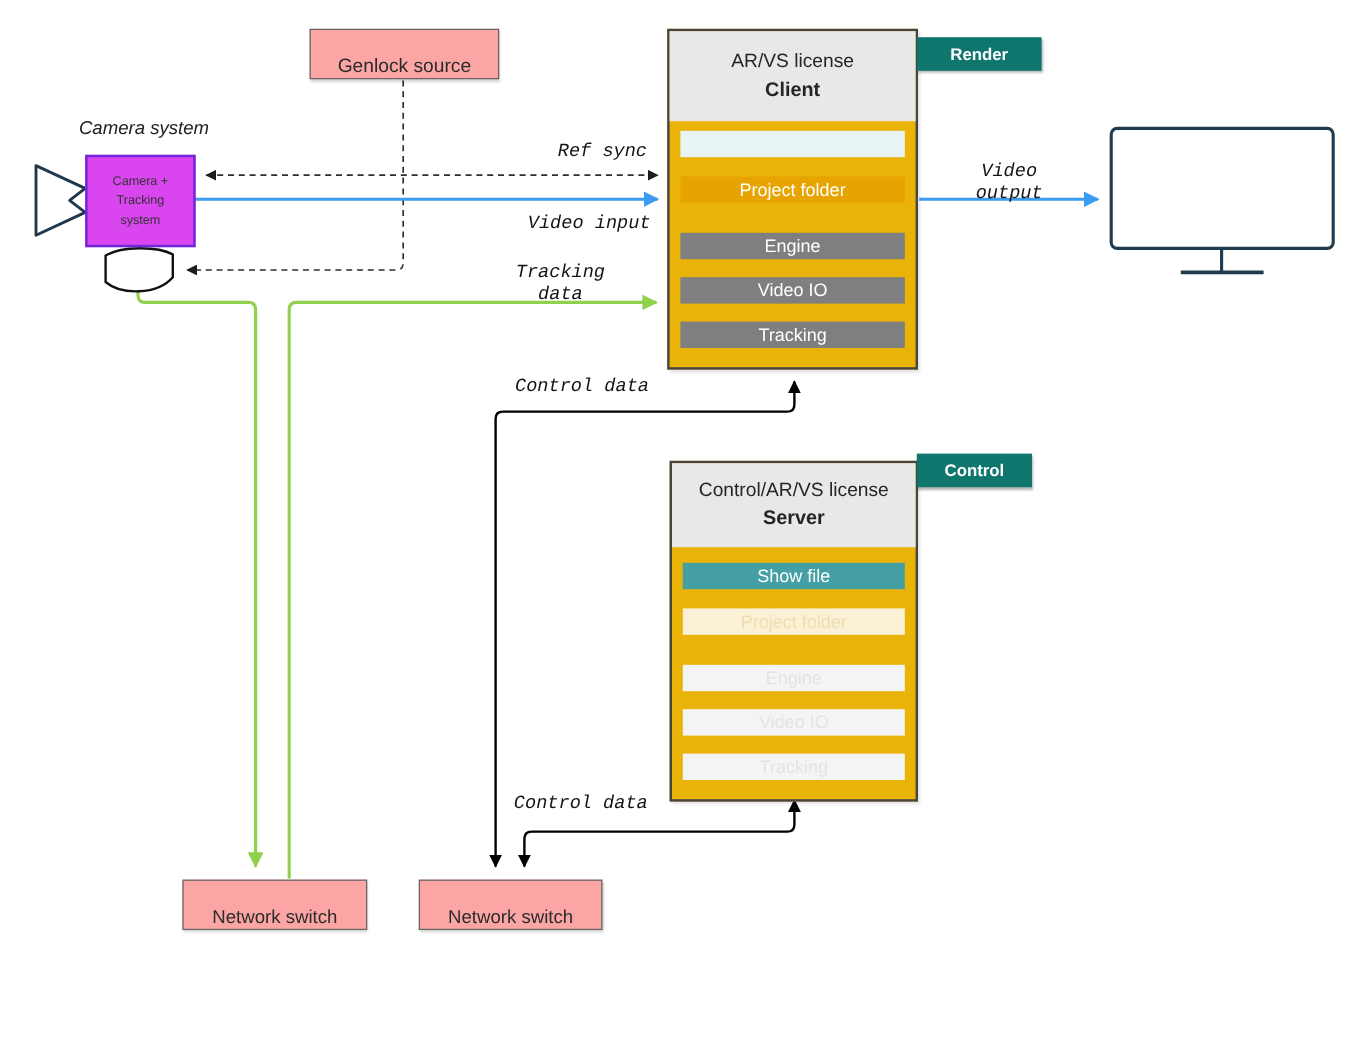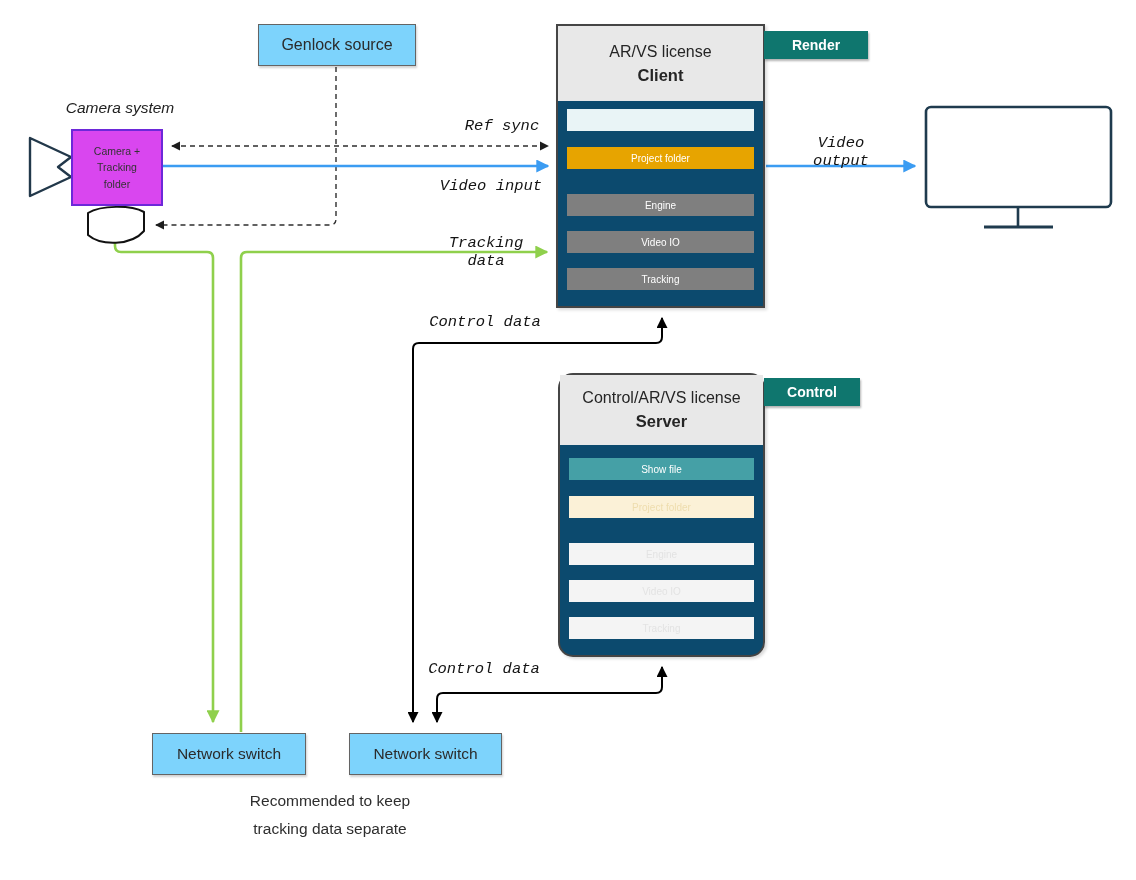--- a/index.html
+++ b/index.html
@@ -8,42 +8,43 @@
     font-family:"Liberation Sans",sans-serif;overflow:hidden;
   }
   .layer{position:absolute;left:0;top:0;pointer-events:none;}
   .abs{position:absolute;box-sizing:border-box;}
   .center{display:flex;align-items:center;justify-content:center;text-align:center;}
 
   .plain-label{font-size:15.5px;color:#222222;}
   .arrow-label{font-style:italic;font-size:15.5px;color:#141414;text-align:center;font-family:Liberation Mono, monospace;}
 
   .small-box{
-    background:#7dd3fc;border:1.6px solid #646464;color:#2b2b2b;font-size:16px;
+    background:#fca5a5;border:1.6px solid #646464;color:#2b2b2b;font-size:16px;
     box-shadow:1px 2px 2px rgba(0,0,0,0.18);
+    align-items:flex-end;
   }
   .camera-body{
     background:#d946ef;border:2px solid #6d28d9;color:#333333;
     font-size:10.5px;line-height:1.55;text-align:center;
   }
 
   .big-box{
-    background:#0c4a6e;border:2px solid #454545;
+    background:#eab308;border:2px solid #454545;
     box-shadow:2px 2px 3px rgba(0,0,0,0.15);
   }
   .box-header{
     position:absolute;left:0;top:0;right:0;background:#e8e8e8;
     display:flex;flex-direction:column;align-items:center;justify-content:center;
     color:#252525;font-size:16px;gap:5px;
   }
   .box-header .role{font-weight:bold;font-size:16.5px;}
   .slot{
     position:absolute;left:9px;right:9px;height:22px;
     display:flex;align-items:center;justify-content:center;
-    font-size:10px;
+    font-size:15px;
   }
   .slot-empty{background:#e9f4f6;}
   .slot-orange{background:#e7a400;color:#ffffff;}
   .slot-gray{background:#7f7f7f;color:#ffffff;}
   .slot-teal{background:#45a0a6;color:#ffffff;}
   .slot-cream{background:#fbf1d7;color:#eeddae;}
   .slot-faded{background:#f4f4f4;color:#e3e3e3;}
   .s1{top:83px;}.s2{top:121px;}.s3{top:168px;}.s4{top:205px;}.s5{top:242px;}
 
   .tag{
@@ -101,21 +102,21 @@
       <path d="M 984 227 L 1053 227" stroke="#1f3b4e" stroke-width="3" fill="none"></path>
     </g>
   </svg>
 
   <div class="abs plain-label center" style="left:30px;top:98px;width:180px;height:20px;font-style:italic;">Camera system</div>
 
   <div class="abs camera-body center" style="left:71px;top:129px;width:92px;height:77px;">
     <div>
       <div>Camera +</div>
       <div>Tracking</div>
-      <div>folder</div>
+      <div>system</div>
     </div>
   </div>
 
   <div class="abs small-box center" style="left:258px;top:24px;width:158px;height:42px;">
     <span>Genlock source</span>
   </div>
 
   <div class="abs big-box" style="left:556px;top:24px;width:209px;height:284px;">
     <div class="box-header" style="height:75px;">
       <div>AR/VS license</div>
@@ -123,46 +124,42 @@
     </div>
     <div class="slot slot-empty s1"></div>
     <div class="slot slot-orange s2">Project folder</div>
     <div class="slot slot-gray s3">Engine</div>
     <div class="slot slot-gray s4">Video IO</div>
     <div class="slot slot-gray s5">Tracking</div>
   </div>
 
   <div class="abs tag center" style="left:764px;top:31px;width:104px;height:28px;">Render</div>
 
-  <div class="abs big-box" style="left:558px;top:373px;width:207px;height:284px;border-radius:15px;">
+  <div class="abs big-box" style="left:558px;top:384px;width:207px;height:284px;">
     <div class="box-header" style="height:70px;">
       <div>Control/AR/VS license</div>
       <div class="role">Server</div>
     </div>
     <div class="slot slot-teal s1">Show file</div>
     <div class="slot slot-cream s2">Project folder</div>
     <div class="slot slot-faded s3">Engine</div>
     <div class="slot slot-faded s4">Video IO</div>
     <div class="slot slot-faded s5">Tracking</div>
   </div>
 
   <div class="abs tag center" style="left:764px;top:378px;width:96px;height:28px;">Control</div>
 
   <div class="abs small-box center" style="left:152px;top:733px;width:154px;height:42px;font-size:15.5px;">
     <span>Network switch</span>
   </div>
   <div class="abs small-box center" style="left:349px;top:733px;width:153px;height:42px;font-size:15.5px;">
     <span>Network switch</span>
   </div>
 
-  <div class="abs caption" style="left:207px;top:787px;width:246px;">
-    <div>Recommended to keep</div>
-    <div>tracking data separate</div>
-  </div>
 
   <div class="abs arrow-label" style="left:442px;top:117px;width:120px;">Ref sync</div>
   <div class="abs arrow-label" style="left:431px;top:177px;width:120px;">Video input</div>
-  <div class="abs arrow-label" style="left:426px;top:218px;width:120px;margin-top:16px;">Tracking data</div>
+  <div class="abs arrow-label" style="left:407px;top:218px;width:120px;">Tracking data</div>
   <div class="abs arrow-label" style="left:425px;top:313px;width:120px;">Control data</div>
   <div class="abs arrow-label" style="left:424px;top:660px;width:120px;">Control data</div>
   <div class="abs arrow-label" style="left:763px;top:134px;width:124px;padding-left:32px;">Video output</div>
 
 </div>
 
 </body></html>

